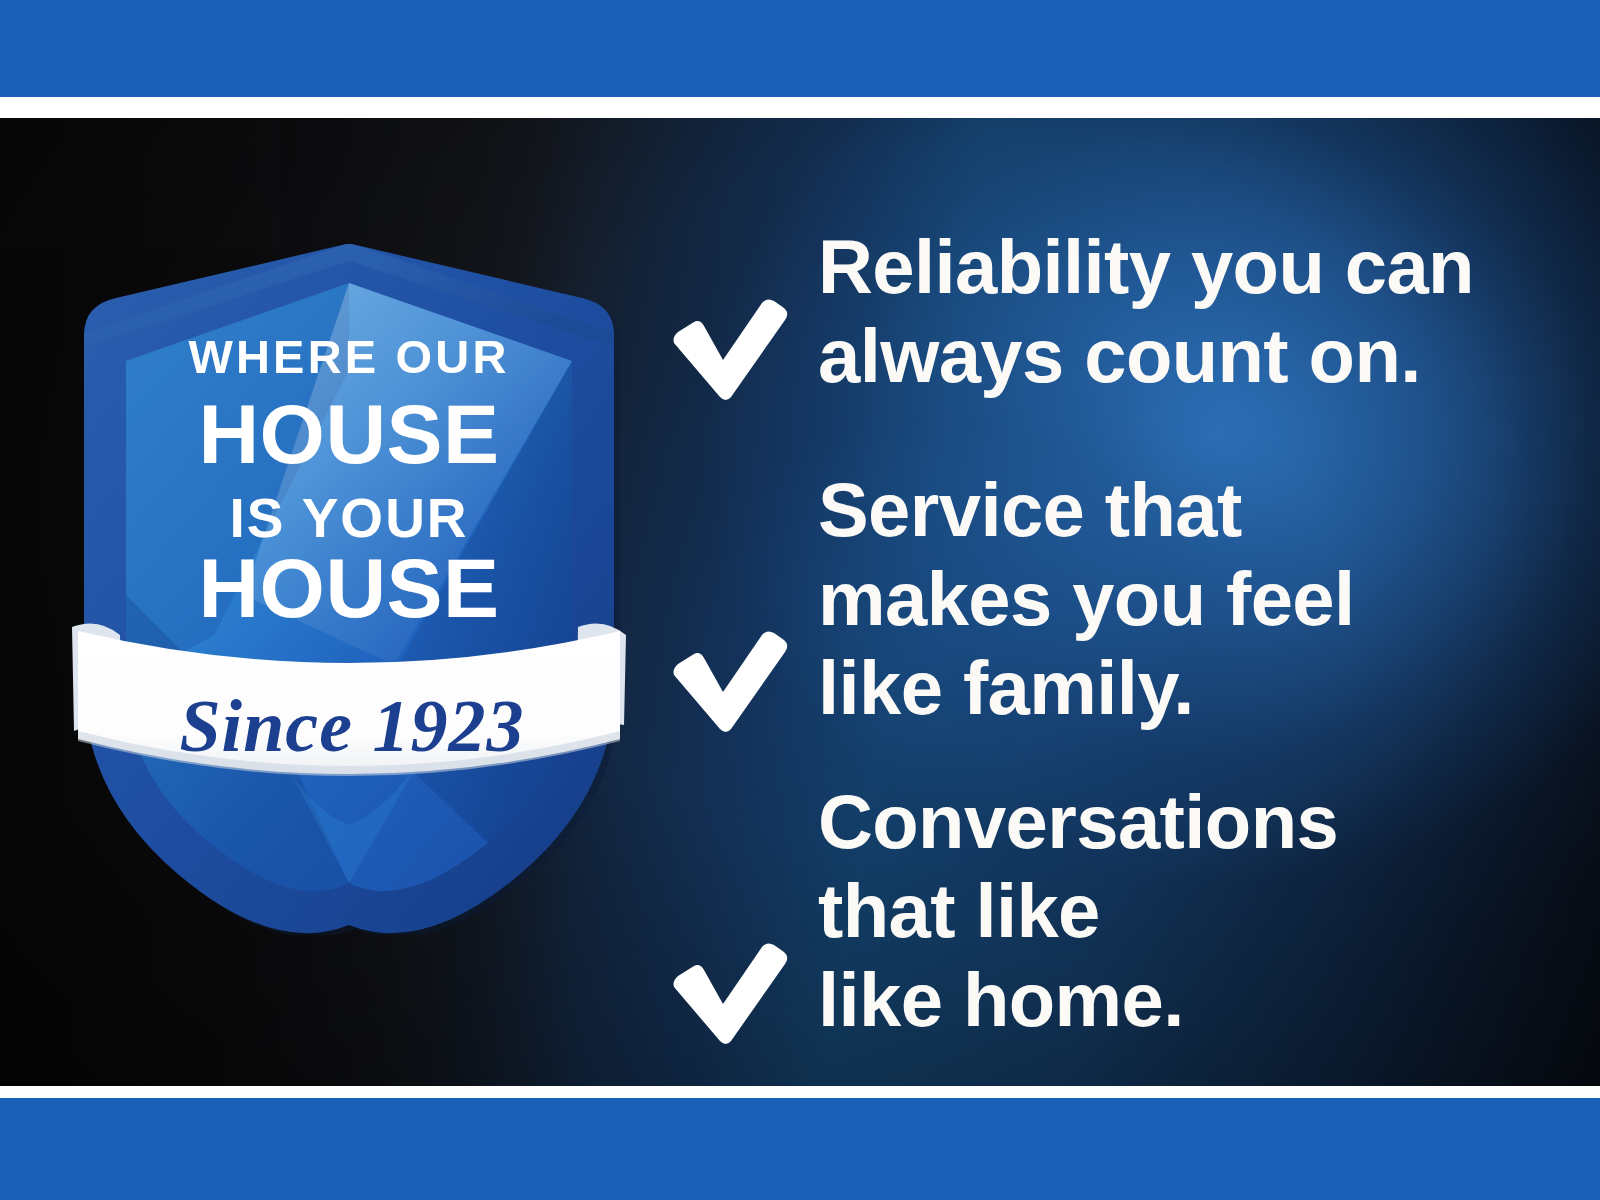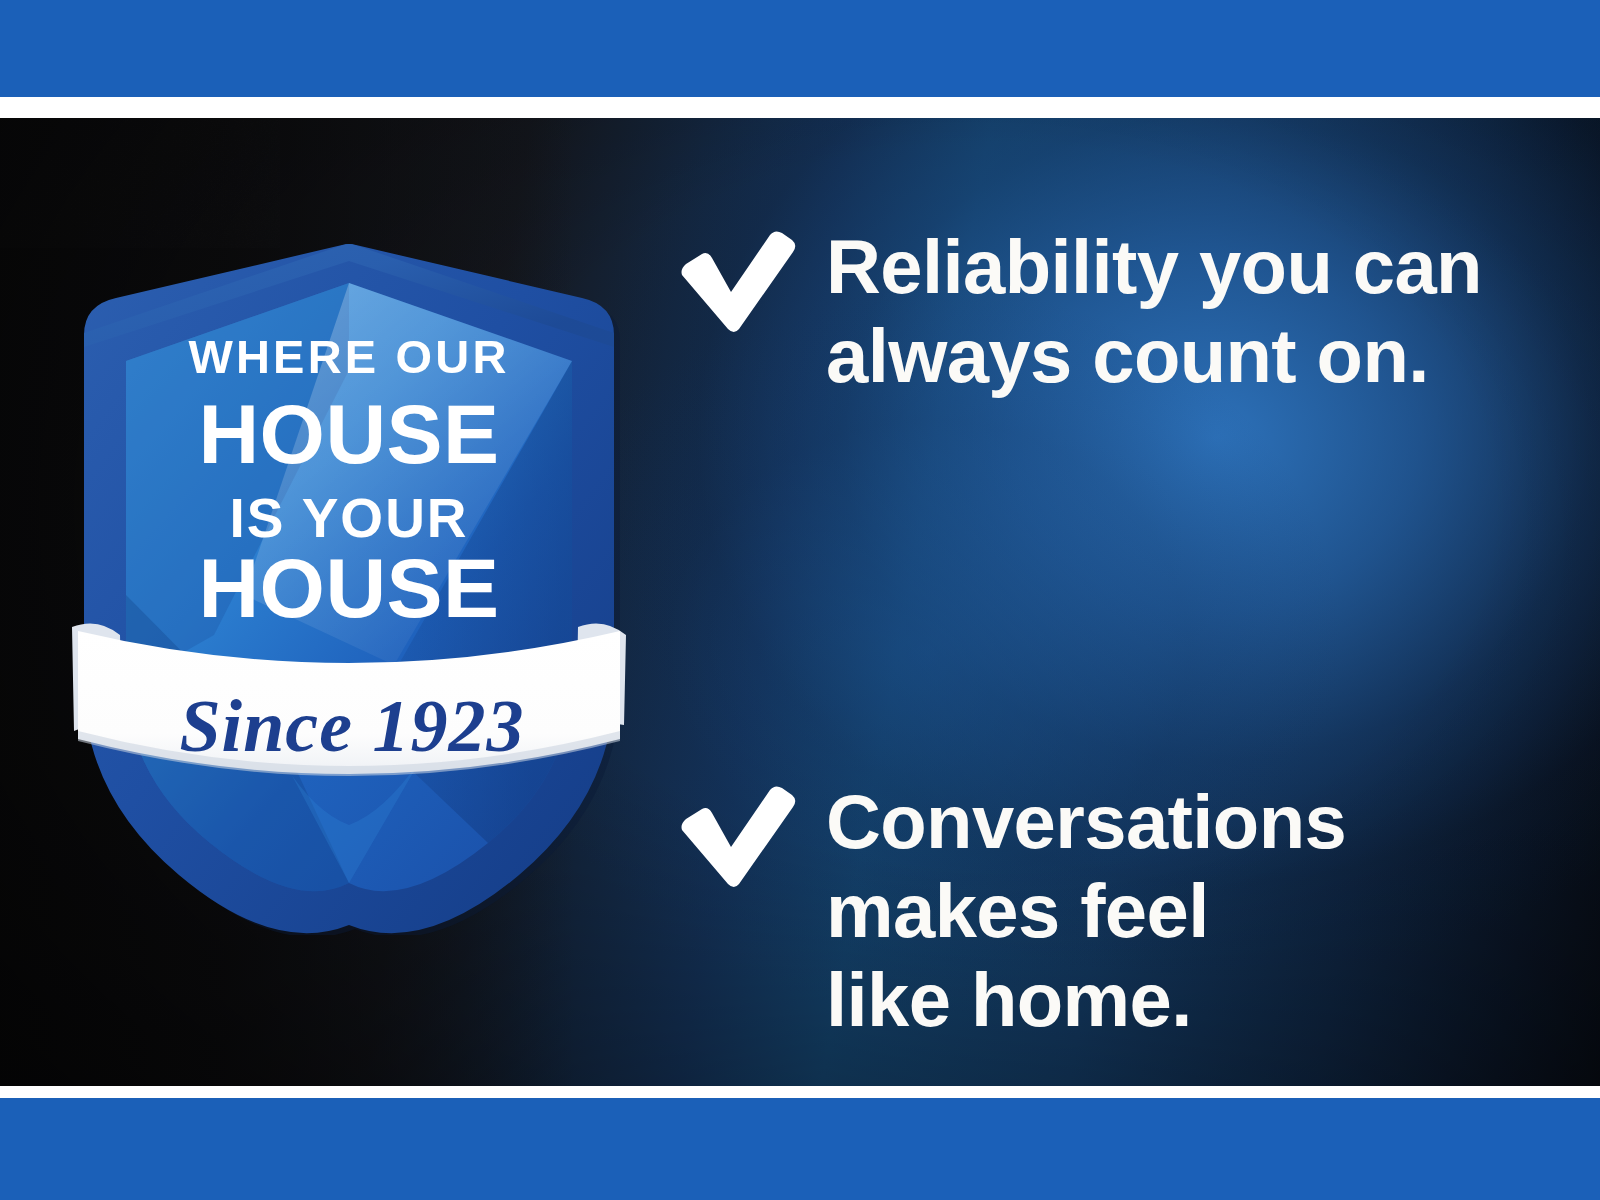--- a/index.html
+++ b/index.html
@@ -145,24 +145,24 @@
   
   #checklist {
     position: absolute;
     left: 668px;
     top: 118px;
     width: 880px;
     height: 968px;
   }
   .check-item {
     position: absolute;
-    left: 8px;
+    left: 0;
     width: 880px;
     display: flex;
-    align-items: flex-start;
+    align-items: flex-end;
   }
   .check-icon {
     flex: 0 0 auto;
     width: 150px;
     padding-top: 6px;
   }
   .check-icon svg { display: block; width: 122px; height: 104px; }
   .check-text {
     flex: 1 1 auto;
     color: #fbfaf7;
@@ -296,29 +296,39 @@
     <div class="check-item" id="item-0">
       <span class="check-icon">
         <svg viewBox="0 0 122 104" xmlns="http://www.w3.org/2000/svg">
           <path d="M6,46 Q4,40 10,35 L26,25 Q32,22 36,29 L55,63 L94,6 Q99,0 106,4 L116,11 Q122,16 117,23 L63,100 Q58,106 52,100 Z" fill="#ffffff"></path>
         </svg>
       </span>
       <span class="check-text">Reliability you can
 always count on.</span>
     </div>
 
+    <div class="check-item" id="item-1">
+      <span class="check-icon">
+        <svg viewBox="0 0 122 104" xmlns="http://www.w3.org/2000/svg">
+          <path d="M6,46 Q4,40 10,35 L26,25 Q32,22 36,29 L55,63 L94,6 Q99,0 106,4 L116,11 Q122,16 117,23 L63,100 Q58,106 52,100 Z" fill="#ffffff"></path>
+        </svg>
+      </span>
+      <span class="check-text">Service that
+makes you feel
+like family.</span>
+    </div>
 
     <div class="check-item" id="item-2">
       <span class="check-icon">
         <svg viewBox="0 0 122 104" xmlns="http://www.w3.org/2000/svg">
           <path d="M6,46 Q4,40 10,35 L26,25 Q32,22 36,29 L55,63 L94,6 Q99,0 106,4 L116,11 Q122,16 117,23 L63,100 Q58,106 52,100 Z" fill="#ffffff"></path>
         </svg>
       </span>
       <span class="check-text">Conversations
-makes feel
+that like
 like home.</span>
     </div>
 
   </div>
 
   <div class="white-rule bottom"></div>
   <div class="brand-bar bottom"></div>
 
 </div>
 

